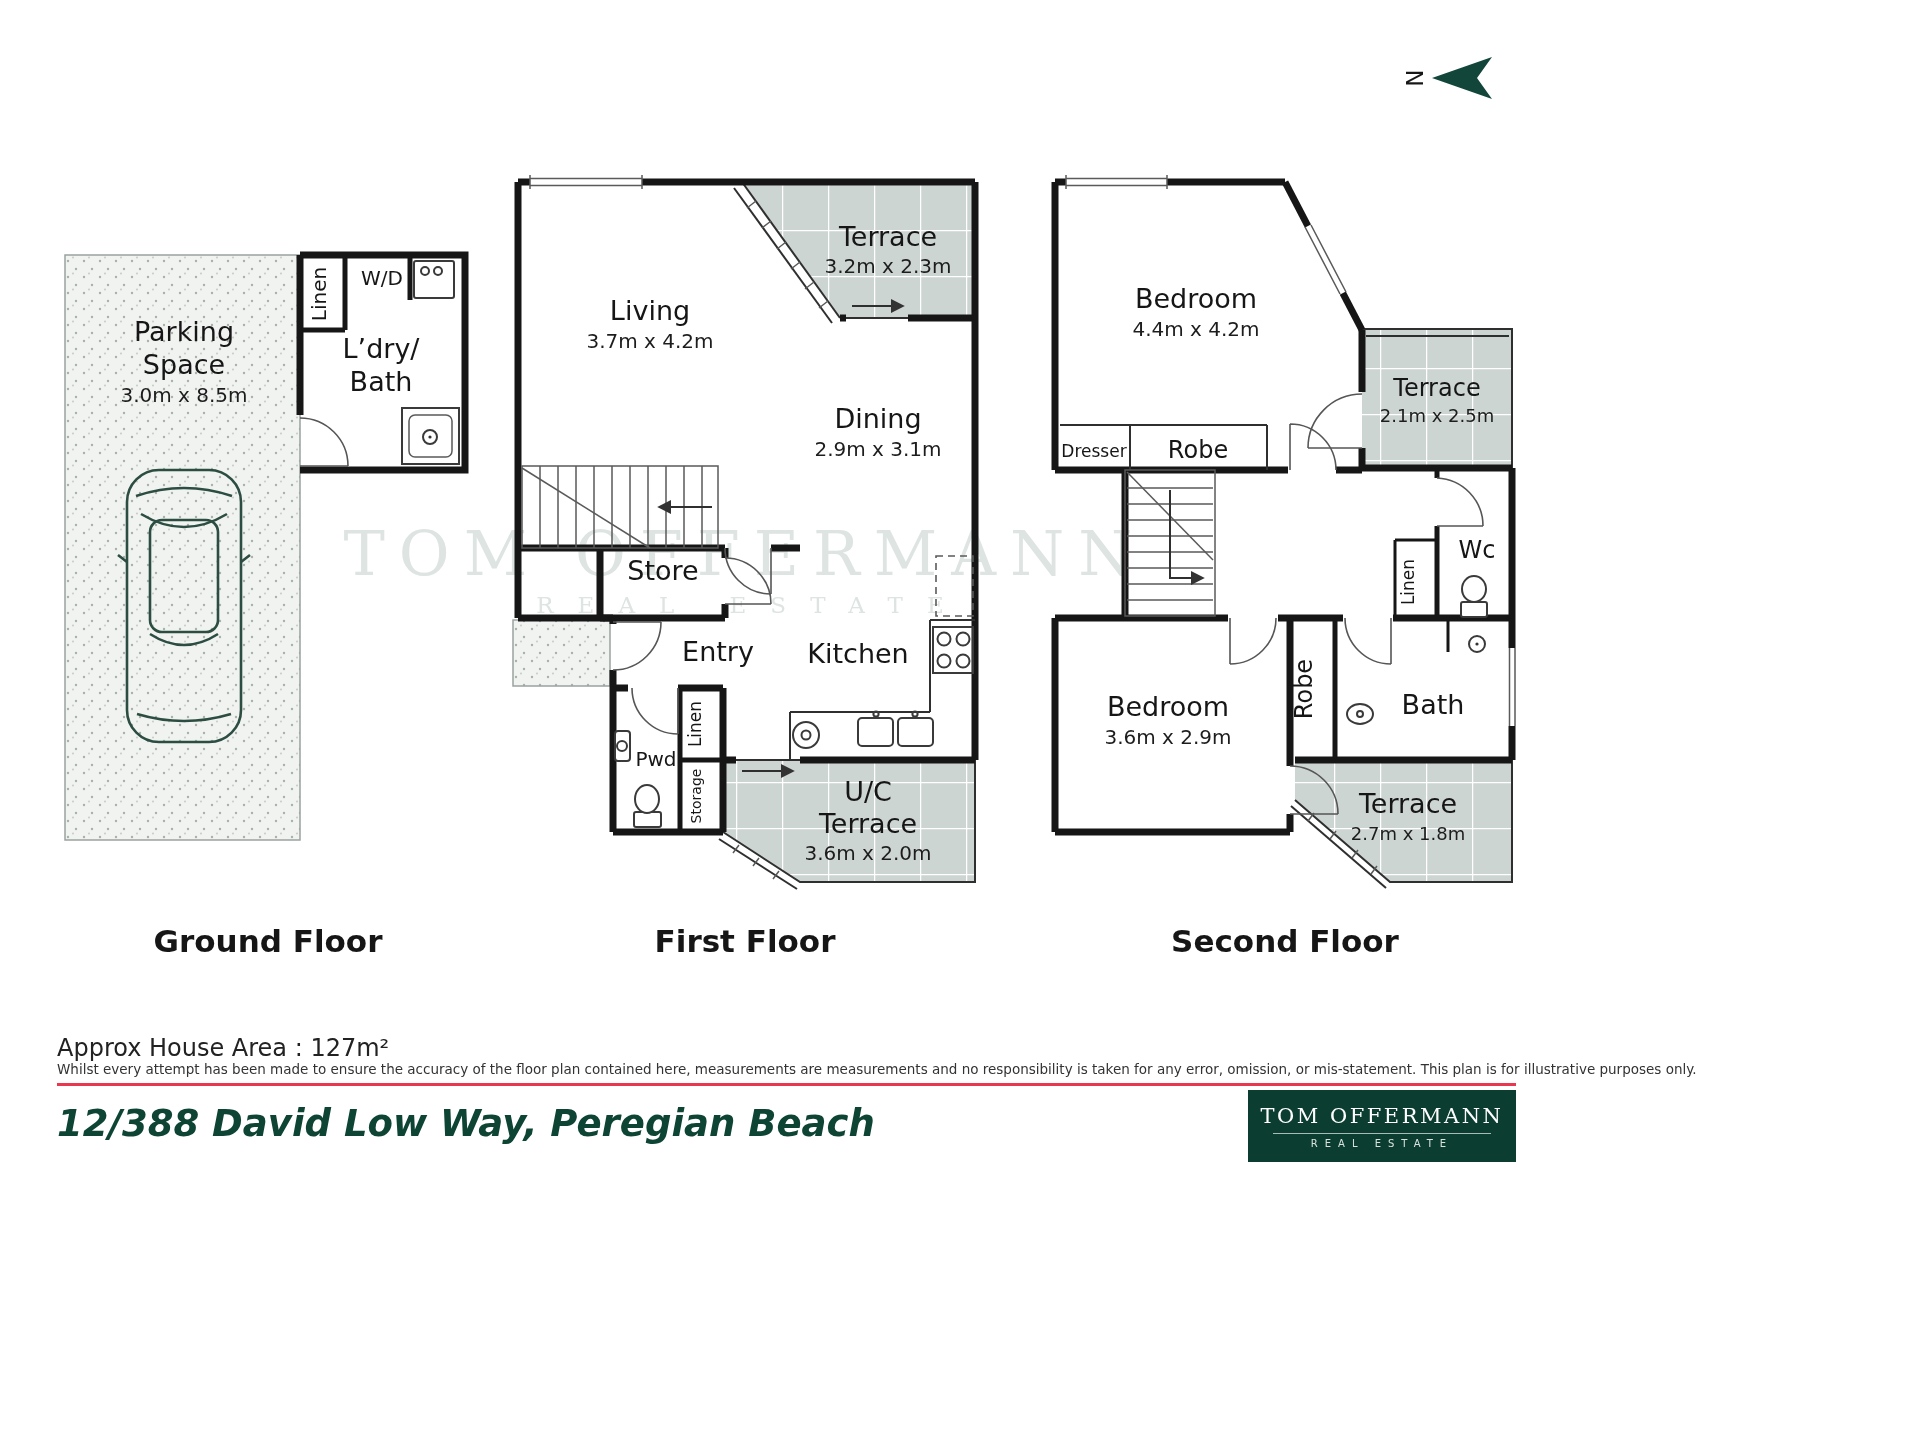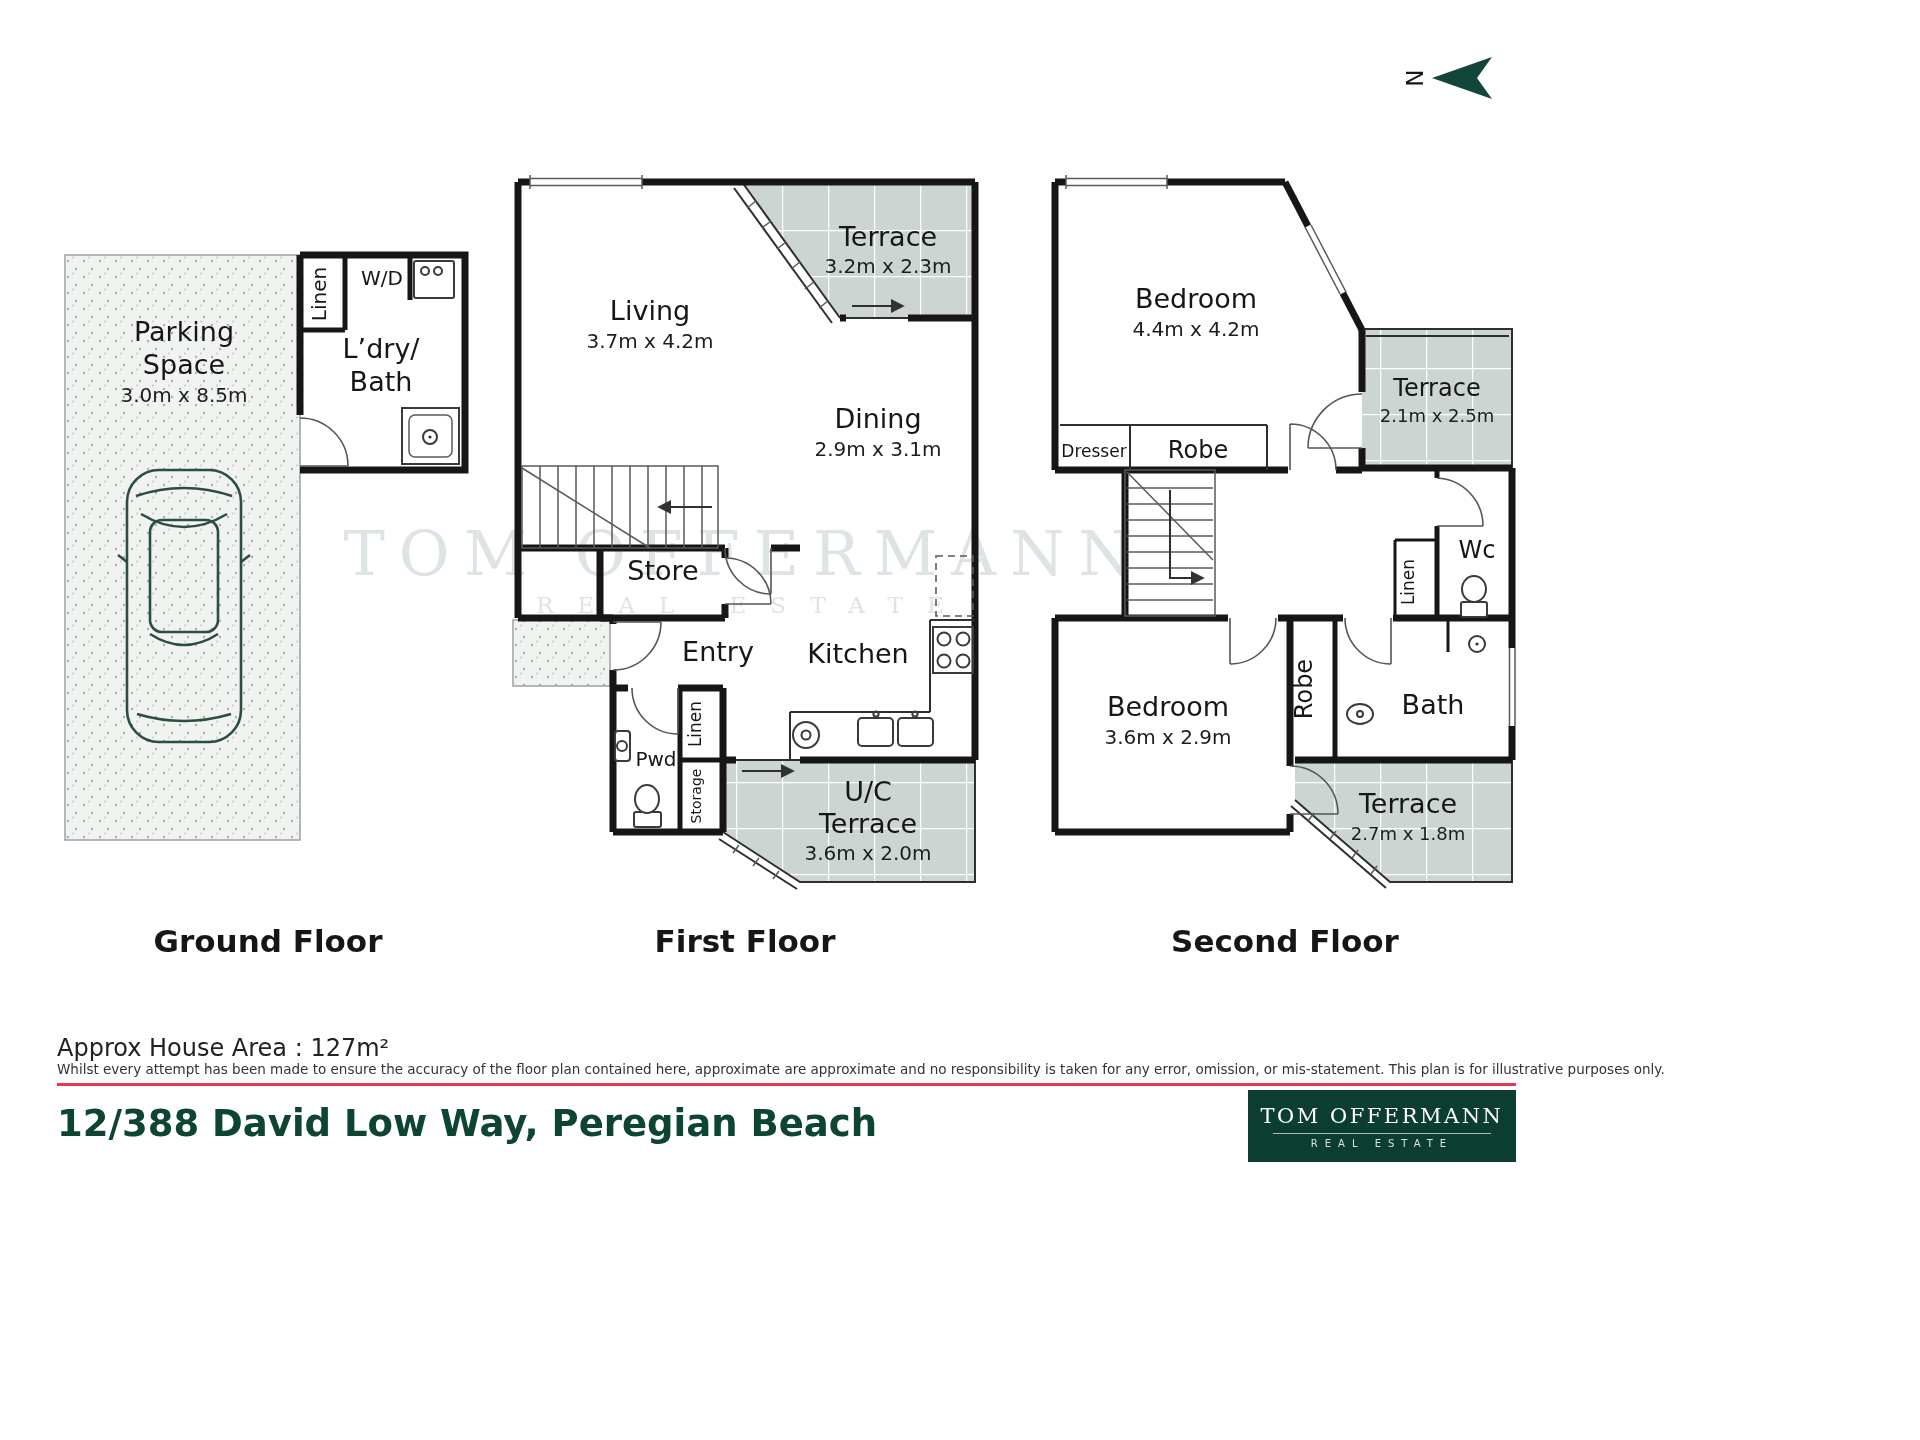--- a/index.html
+++ b/index.html
@@ -26,21 +26,21 @@
   .dash{stroke:#5a5a5a;stroke-width:1.6;fill:none;stroke-dasharray:7 5;}
   .fix{stroke:#3a3a3a;stroke-width:2;fill:#ffffff;}
   .fixn{stroke:#3a3a3a;stroke-width:2;fill:none;}
   .pad{fill:url(#stipple);stroke:#9aa39e;stroke-width:1.5;}
   .tiles{fill:url(#tiles);}
   .car{stroke:#2c4d42;stroke-width:2.6;fill:none;}
 
   .footer-area{position:absolute;left:57px;top:1034px;font-size:24px;color:#222;}
   .footer-disc{position:absolute;left:57px;top:1061px;font-size:13.5px;color:#333;}
   .redline{position:absolute;left:57px;top:1083px;width:1459px;height:3px;background:#e8374f;}
-  .address{position:absolute;left:57px;top:1102px;font-size:37px;font-weight:bold;color:#0d4434;margin:0;}
+  .address{position:absolute;left:57px;top:1102px;font-size:37px;font-weight:bold;color:#0d4434;margin:0;font-style:italic;}
   .logo{position:absolute;left:1248px;top:1090px;width:268px;height:72px;background:#0b3e31;color:#fff;
         display:flex;flex-direction:column;align-items:center;justify-content:center;}
   .logo-name{font-family:"DejaVu Serif",serif;font-size:21px;letter-spacing:2.5px;}
   .logo-rule{width:218px;height:1px;background:rgba(255,255,255,.65);margin:5px 0 4px;}
   .logo-tag{font-size:10px;letter-spacing:7px;color:#d9e2de;}
 </style>
 </head>
 <body>
 
 
@@ -327,21 +327,21 @@
     <text x="1413" y="85" font-size="23" text-anchor="middle" transform="rotate(90 1413 78)">N</text>
   </g>
 
   <text class="ftitle" x="268" y="952" text-anchor="middle">Ground Floor</text>
   <text class="ftitle" x="745" y="952" text-anchor="middle">First Floor</text>
   <text class="ftitle" x="1285" y="952" text-anchor="middle">Second Floor</text>
 </svg>
 
 
 <div class="footer-area">Approx House Area : 127m²</div>
-<div class="footer-disc">Whilst every attempt has been made to ensure the accuracy of the floor plan contained here, approximate are approximate and no responsibility is taken for any error, omission, or mis-statement. This plan is for illustrative purposes only.</div>
+<div class="footer-disc">Whilst every attempt has been made to ensure the accuracy of the floor plan contained here, measurements are measurements and no responsibility is taken for any error, omission, or mis-statement. This plan is for illustrative purposes only.</div>
 <div class="redline"></div>
 <h1 class="address">12/388 David Low Way, Peregian Beach</h1>
 <div class="logo">
   <div class="logo-name">TOM OFFERMANN</div>
   <div class="logo-rule"></div>
   <div class="logo-tag">REAL ESTATE</div>
 </div>
 
 
 

